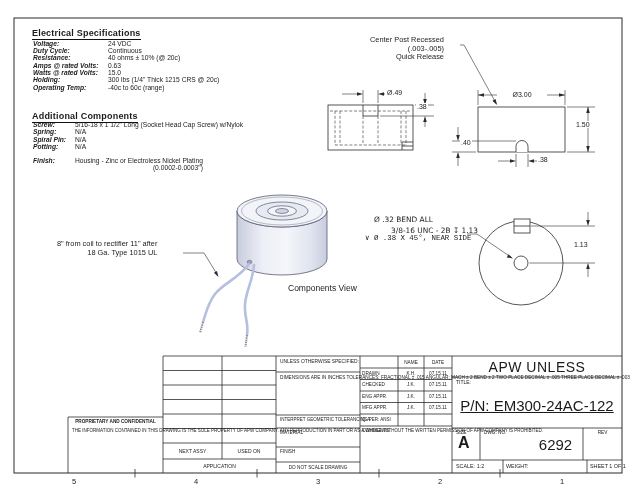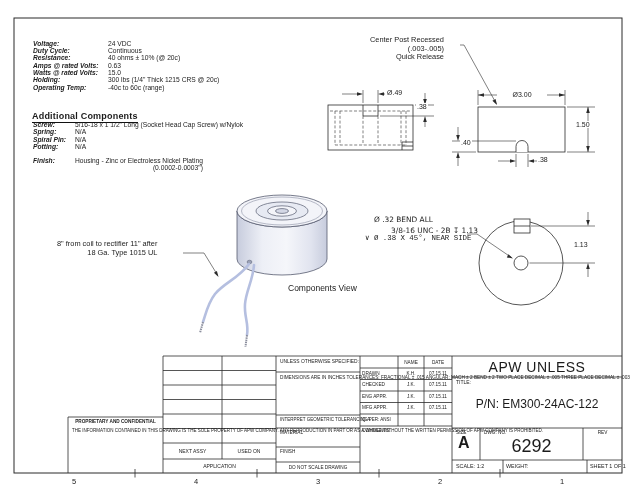--- a/index.html
+++ b/index.html
@@ -125,20 +125,23 @@
       <path class="ln" d="M163,356 V473 M222,356 V459 M276,356 V473 M360,356 V473 M398,356 V426 M424,356 V426 M452,356 V473"></path>
       <path class="ln" d="M163,370.5 H276 M163,385 H276 M163,399.5 H276 M163,414 H276 M163,428.5 H276 M163,443 H276 M163,459 H276"></path>
       <path class="ln" d="M276,372 H360 M276,415 H360 M276,428 H360 M276,447 H360 M276,462 H360"></path>
       <path class="ln" d="M360,368 H452 M360,379.5 H452 M360,391 H452 M360,402.5 H452 M360,414 H452 M360,426 H452"></path>
       <path class="ln" d="M452,377 H622 M452,428 H622 M452,460 H622"></path>
       <path class="ln" d="M480,428 V460 M583,428 V460 M503,460 V473 M587,460 V473"></path>
       <path class="ln" d="M68,417 V473 M68,417 H163"></path>
     </g>
   </svg>
 
+  <div class="abs" style="left:32px;top:22px;">
+    <span class="sec-title">Electrical Specifications</span>
+  </div>
   <div class="abs" style="left:33px;top:39.5px;">
     <div class="spec-row"><span class="spec-label w75">Voltage:</span><span>24 VDC</span></div>
     <div class="spec-row"><span class="spec-label w75">Duty Cycle:</span><span>Continuous</span></div>
     <div class="spec-row"><span class="spec-label w75">Resistance:</span><span>40 ohms ± 10% (@ 20c)</span></div>
     <div class="spec-row"><span class="spec-label w75">Amps @ rated Volts:</span><span>0.63</span></div>
     <div class="spec-row"><span class="spec-label w75">Watts @ rated Volts:</span><span>15.0</span></div>
     <div class="spec-row"><span class="spec-label w75">Holding:</span><span>300 lbs (1/4" Thick 1215 CRS @ 20c)</span></div>
     <div class="spec-row"><span class="spec-label w75">Operating Temp:</span><span>-40c to 60c (range)</span></div>
   </div>
 
@@ -212,25 +215,25 @@
   <div class="abs ctr tb-xs" style="left:398px;top:393.5px;width:26px;">J.K.</div>
   <div class="abs ctr tb-xs" style="left:424px;top:393.5px;width:28px;">07.15.11</div>
   <div class="abs tb-xs" style="left:362px;top:405px;">MFG APPR.</div>
   <div class="abs ctr tb-xs" style="left:398px;top:405px;width:26px;">J.K.</div>
   <div class="abs ctr tb-xs" style="left:424px;top:405px;width:28px;">07.15.11</div>
   <div class="abs tb-xs" style="left:362px;top:416.5px;">Q.A.</div>
   <div class="abs tb-xs" style="left:362px;top:428px;">COMMENTS:</div>
 
   <div class="abs ctr" style="left:452px;top:359px;width:170px;font-size:14px;letter-spacing:.5px;">APW UNLESS</div>
   <div class="abs tb-s" style="left:456px;top:379px;">TITLE:</div>
-  <div class="abs ctr" style="left:452px;top:397px;width:170px;font-size:12px;">P/N: EM300-24AC-122</div>
+  <div class="abs ctr" style="left:452px;top:397px;width:170px;font-size:15px;text-decoration:underline;">P/N: EM300-24AC-122</div>
   <div class="abs tb-xs" style="left:456px;top:430px;">SIZE</div>
   <div class="abs" style="left:458px;top:434px;font-size:16px;font-weight:bold;">A</div>
   <div class="abs tb-xs" style="left:484px;top:430px;">DWG. NO.</div>
-  <div class="abs ctr" style="left:480px;top:436px;width:103px;font-size:18px;">6292</div>
+  <div class="abs ctr" style="left:480px;top:436px;width:103px;font-size:15px;padding-left:24px;">6292</div>
   <div class="abs ctr tb-xs" style="left:583px;top:430px;width:39px;">REV</div>
   <div class="abs" style="left:456px;top:462.5px;font-size:5.4px;">SCALE: 1:2</div>
   <div class="abs" style="left:506px;top:462.5px;font-size:5.4px;">WEIGHT:</div>
   <div class="abs" style="left:590px;top:462.5px;font-size:5.4px;">SHEET 1 OF 1</div>
 
   <div class="abs ctr" style="left:64px;top:477px;width:20px;font-size:7.5px;">5</div>
   <div class="abs ctr" style="left:186px;top:477px;width:20px;font-size:7.5px;">4</div>
   <div class="abs ctr" style="left:308px;top:477px;width:20px;font-size:7.5px;">3</div>
   <div class="abs ctr" style="left:430px;top:477px;width:20px;font-size:7.5px;">2</div>
   <div class="abs ctr" style="left:552px;top:477px;width:20px;font-size:7.5px;">1</div>

